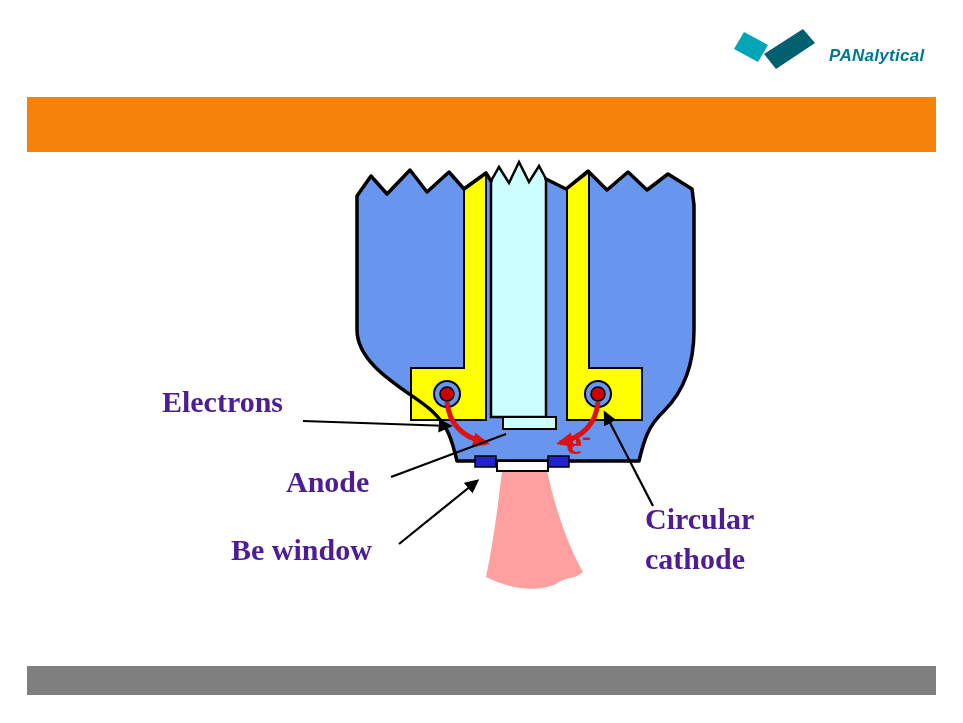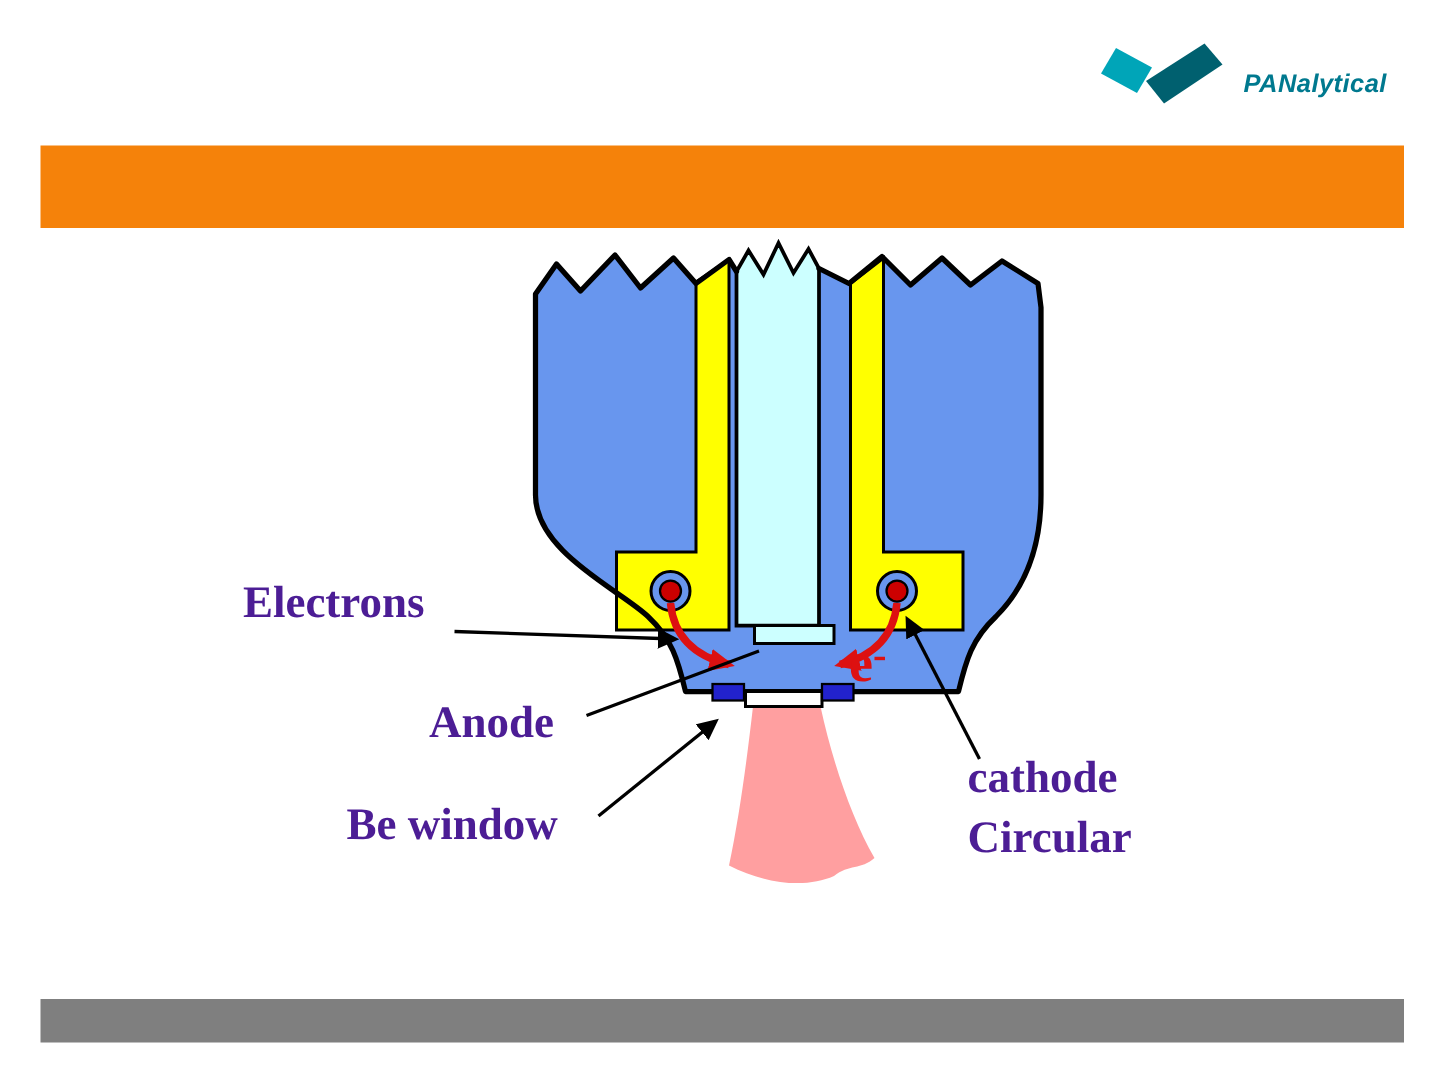--- a/index.html
+++ b/index.html
@@ -111,22 +111,22 @@
   </div>
 
   <div class="lbl" id="lbl-anode">Anode</div>
 
   <div class="lbl" id="lbl-bewindow">Be window</div>
 
   <div class="lbl center" id="lbl-primary">
   </div>
 
   <div class="lbl" id="lbl-cathode">
+    <div>Circular</div>
     <div>cathode</div>
-    <div>Circular</div>
   </div>
 
   <div class="e-label" style="color: rgb(221, 17, 17);">
     <span>e</span><sup>-</sup>
   </div>
 
   <div class="bar gray-bar" style="background-color: rgb(127, 127, 127);"></div>
 
 </div>
 

